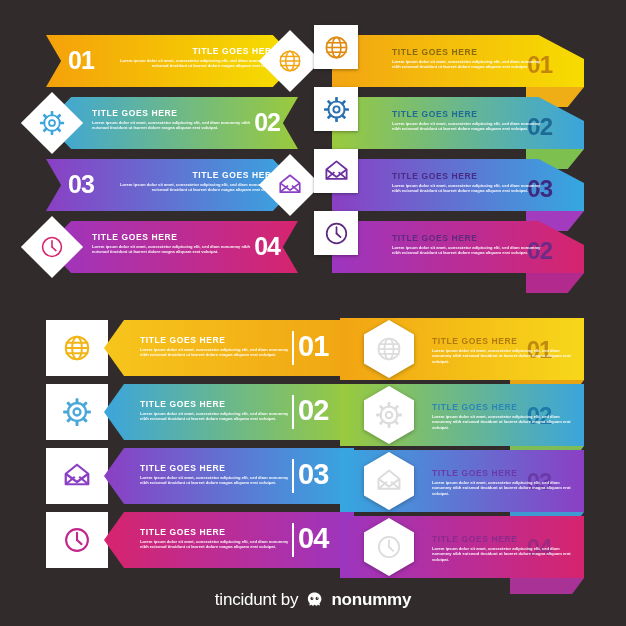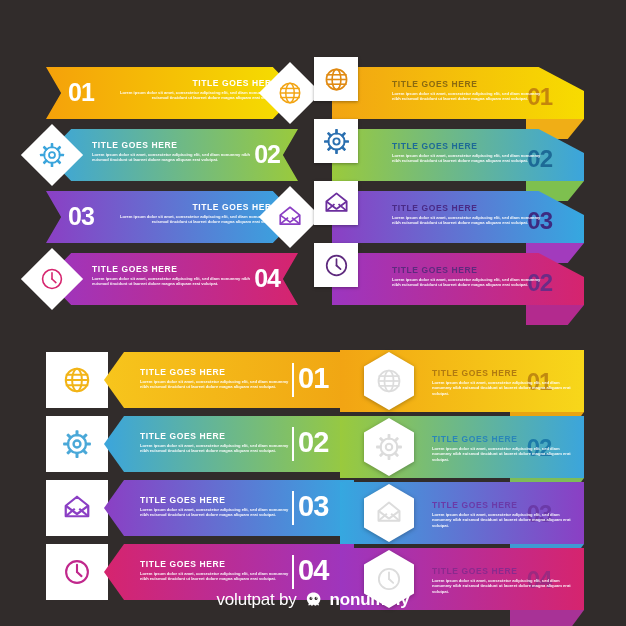--- a/index.html
+++ b/index.html
@@ -2,21 +2,21 @@
 <html><head>
 <meta charset="utf-8">
 <style>
   html,body{margin:0;padding:0;}
   body{
     width:626px;height:626px;overflow:hidden;
     background:#312c2b;
     font-family:"Liberation Sans",sans-serif;
     position:relative;
   }
-  .stage{position:absolute;inset:0;margin-top:32px;}
+  .stage{position:absolute;inset:0;}
 
   
   .txt{position:absolute;pointer-events:none;}
   .ttl{
     font-weight:bold;letter-spacing:.6px;
     font-size:8.5px;line-height:10px;margin:0 0 2px 0;
     white-space:nowrap;
   }
   .bdy{
     font-size:4.1px;line-height:5.3px;margin:0;
@@ -437,21 +437,21 @@
         <svg width="28" height="28" viewBox="0 0 40 40">
     <circle cx="20" cy="20" r="14.5" fill="none" stroke="#dcdcdc" stroke-width="2.618"></circle>
     <line x1="20" y1="20" x2="20" y2="10.5" stroke="#dcdcdc" stroke-width="2.618" stroke-linecap="round"></line>
     <line x1="20" y1="20" x2="26" y2="25.5" stroke="#dcdcdc" stroke-width="2.618" stroke-linecap="round"></line>
   </svg>
       </span>
     </div>
   </div>
 
 <div id="footer">
-  <span class="fp-by">volutpat by</span>
+  <span class="fp-by">tincidunt by</span>
   <span class="fp-logo">
     <svg width="19" height="19" viewBox="0 0 40 40">
       <path fill="#ffffff" d="M20 3c-8.2 0-14 5.4-14 13.2 0 4 1.6 7.2 4.2 9.6-.5 1-1 2.2-1 3.4 0 .9.5 1.5 1.3 1.5.7 0 1.2-.4 1.7-1 .3-.4.6-.7 1-.7.3 0 .6.2.9.6.6.8 1.4 1.5 2.6 1.5 1.1 0 1.9-.6 2.5-1.4.4-.5.7-.8 1.1-.8.4 0 .7.3 1.1.8.6.8 1.4 1.4 2.5 1.4 1.2 0 2-.7 2.6-1.5.3-.4.6-.6.9-.6.4 0 .7.3 1 .7.5.6 1 1 1.7 1 .8 0 1.3-.6 1.3-1.5 0-1.2-.5-2.4-1-3.4 2.6-2.4 4.2-5.6 4.2-9.6C34 8.4 28.2 3 20 3z"></path>
       <ellipse cx="14.6" cy="15.6" rx="3.1" ry="3.4" fill="#312c2b"></ellipse>
       <ellipse cx="25.4" cy="15.6" rx="3.1" ry="3.4" fill="#312c2b"></ellipse>
       <ellipse cx="15.3" cy="14.5" rx="1.1" ry="1.2" fill="#ffffff"></ellipse>
       <ellipse cx="26.1" cy="14.5" rx="1.1" ry="1.2" fill="#ffffff"></ellipse>
     </svg>
   </span>
   <span class="fp-word">nonummy</span>

